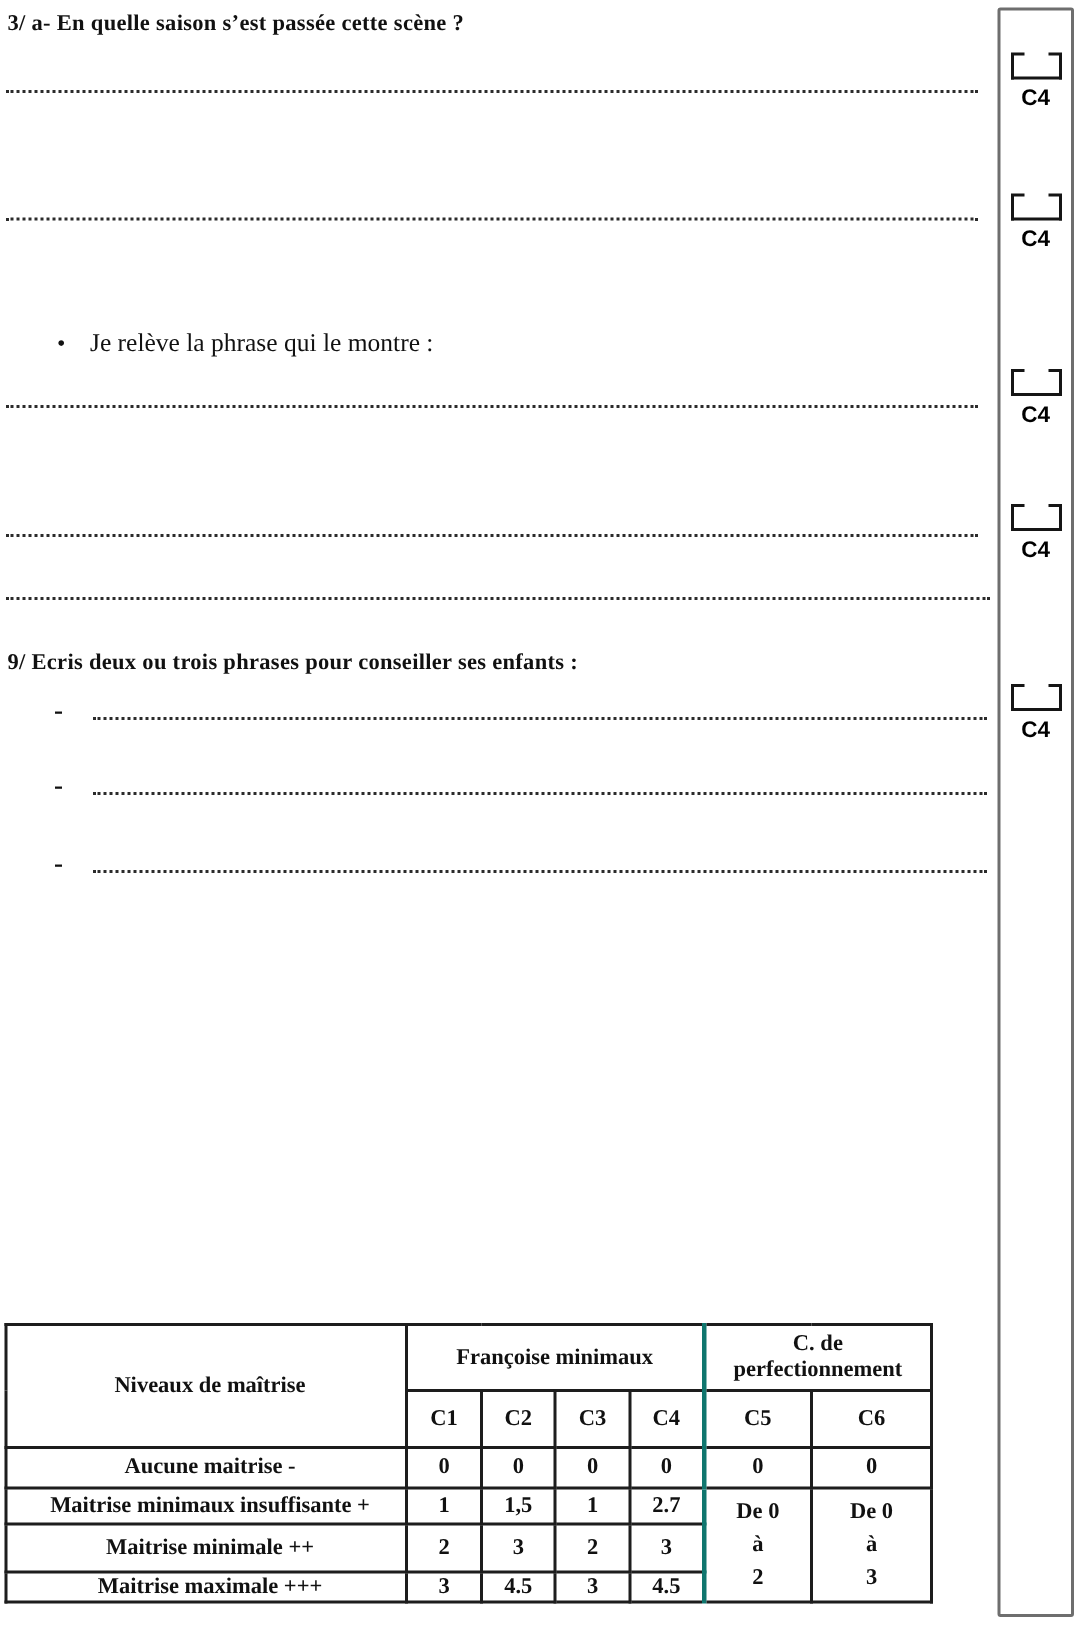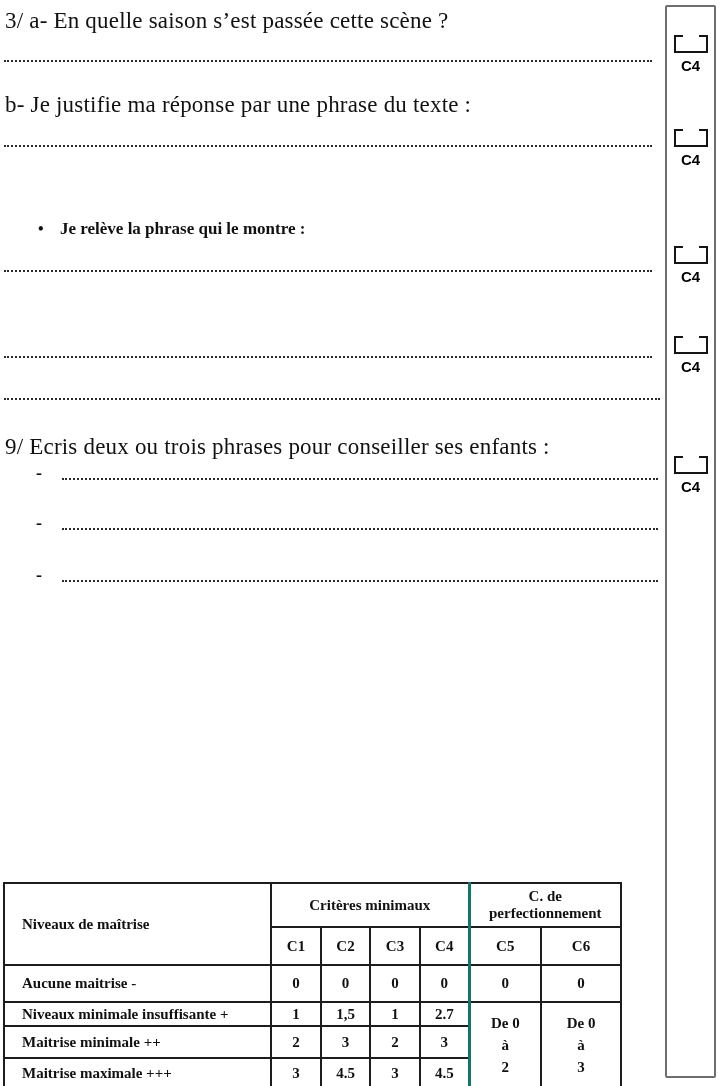--- a/index.html
+++ b/index.html
@@ -9,37 +9,37 @@
     height: 1086px;
     background: #ffffff;
     font-family: "Liberation Serif", serif;
     color: #111;
     overflow: hidden;
   }
   
   .q {
     position: absolute;
     left: 5px;
-    font-size: 23px;
-    font-weight: normal;
+    font-size: 15px;
+    font-weight: bold;
     letter-spacing: 0.2px;
     white-space: nowrap;
   }
   .dotline {
     position: absolute;
     left: 4px;
     width: 648px;
     height: 0;
     border-top: 2px dotted #2b2b2b;
   }
   .bullet-row {
     position: absolute;
     left: 38px;
     font-size: 17px;
-    font-weight: bold;
+    font-weight: normal;
     white-space: nowrap;
   }
   .bullet-row .bullet { display: inline-block; width: 22px; font-size: 16px; }
   .dash-row {
     position: absolute;
     left: 36px;
     width: 622px;
     display: flex;
     align-items: flex-start;
   }
@@ -68,22 +68,22 @@
     color: #111;
   }
   table.grade td {
     border: 2px solid #1d1d1d;
     text-align: center;
     vertical-align: middle;
     padding: 0 2px;
     overflow: hidden;
   }
   table.grade td.lbl {
-    text-align: left;
-    padding-left: 17px;
+    text-align: center;
+    padding-left: 7px;
   }
   table.grade td.grp-sep { border-left: 3px solid #0f766e; }
   table.grade .range-cell div { line-height: 22px; }
   
   .sidebar {
     position: absolute;
     left: 665px;
     top: 5px;
     width: 51px;
     height: 1073px;
@@ -120,21 +120,20 @@
   }
 </style>
 </head>
 <body>
 
 <div class="page">
 
   <div class="q" style="top:8px">3/ a- En quelle saison s’est passée cette scène ?</div>
   <div class="dotline" style="top:60px"></div>
 
-  <div class="q" style="top:92px">b- Je justifie ma réponse par une phrase du texte :</div>
   <div class="dotline" style="top:145px"></div>
 
   <div class="bullet-row" style="top:219px">
     <span class="bullet">•</span><span>Je relève la phrase qui le montre :</span>
   </div>
   <div class="dotline" style="top:270px"></div>
 
   <div class="dotline" style="top:356px"></div>
   <div class="dotline" style="top:398px; width:656px"></div>
 
@@ -158,42 +157,42 @@
         <col style="width:50px">
         <col style="width:49px">
       <col style="width:50px">
         <col style="width:49px">
         <col style="width:72px">
         <col style="width:80px">
     </colgroup>
     <tbody>
         <tr style="height:44px">
       <td rowspan="2" class="lbl">Niveaux de maîtrise</td>
-      <td colspan="4">Critères minimaux</td>
+      <td colspan="4">Françoise minimaux</td>
       <td colspan="2" class="grp-sep">C. de perfectionnement</td>
     </tr>
     <tr style="height:38px">
       <td>C1</td>
       <td>C2</td>
       <td>C3</td>
       <td>C4</td>
       <td class="grp-sep">C5</td>
       <td>C6</td>
     </tr>
-    <tr style="height:37px">
+    <tr style="height:27px">
       <td class="lbl">Aucune maitrise -</td>
       <td>0</td>
       <td>0</td>
       <td>0</td>
       <td>0</td>
       <td class="grp-sep">0</td>
       <td>0</td>
     </tr>
     <tr style="height:24px">
-      <td class="lbl">Niveaux minimale insuffisante +</td>
+      <td class="lbl">Maitrise minimaux insuffisante +</td>
       <td>1</td>
       <td>1,5</td>
       <td>1</td>
       <td>2.7</td>
       <td rowspan="3" class="grp-sep range-cell">
         <div>De 0</div>
         <div>à</div>
         <div>2</div>
       </td>
       <td rowspan="3" class="range-cell">
@@ -202,21 +201,21 @@
         <div>3</div>
       </td>
     </tr>
     <tr style="height:32px">
       <td class="lbl">Maitrise minimale ++</td>
       <td>2</td>
       <td>3</td>
       <td>2</td>
       <td>3</td>
     </tr>
-    <tr style="height:30px">
+    <tr style="height:20px">
       <td class="lbl">Maitrise maximale +++</td>
       <td>3</td>
       <td>4.5</td>
       <td>3</td>
       <td>4.5</td>
     </tr>
   </tbody>
     </table>
 
   <div class="sidebar">

